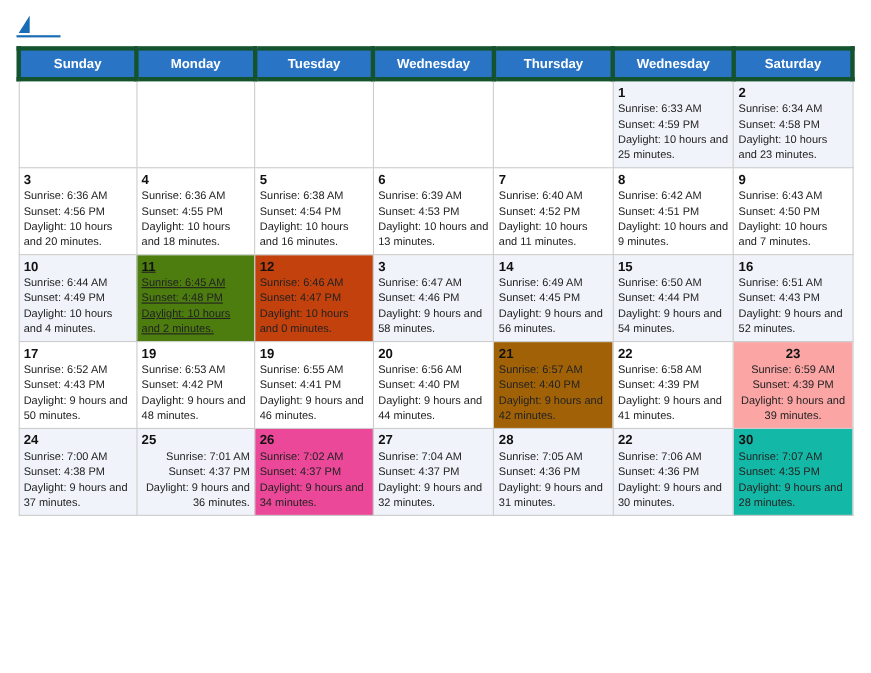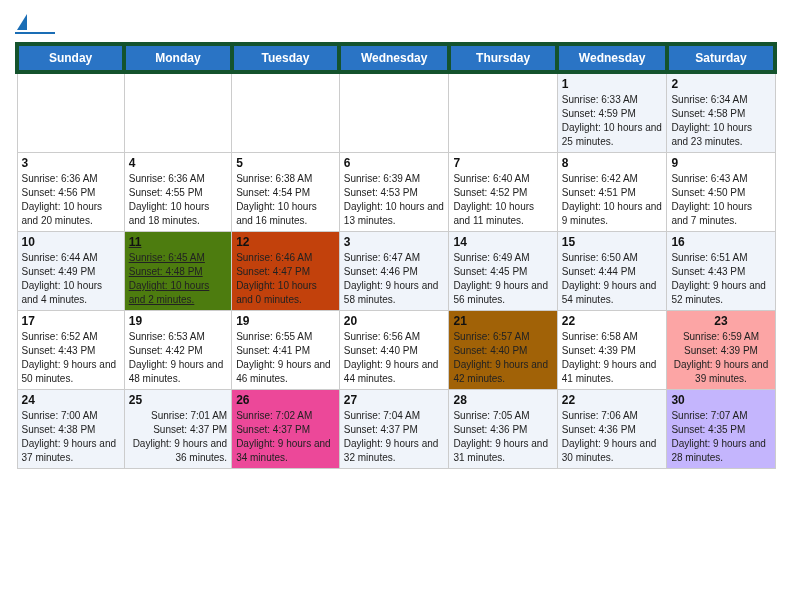--- a/index.html
+++ b/index.html
@@ -322,21 +322,21 @@
             <div class="day-info" style="white-space: pre-line;">Sunrise: 7:05 AM
 Sunset: 4:36 PM
 Daylight: 9 hours and 31 minutes.</div>
           </td>
           <td style="background: rgb(240, 244, 250);">
             <span class="day-num">22</span>
             <div class="day-info" style="white-space: pre-line;">Sunrise: 7:06 AM
 Sunset: 4:36 PM
 Daylight: 9 hours and 30 minutes.</div>
           </td>
-          <td style="background: #c4b5fd;">
+          <td style="background: #14b8a6;">
             <span class="day-num">30</span>
             <div class="day-info" style="white-space: pre-line;">Sunrise: 7:07 AM
 Sunset: 4:35 PM
 Daylight: 9 hours and 28 minutes.</div>
           </td>
         </tr>
       </tbody>
   </table>
 </div>
 

